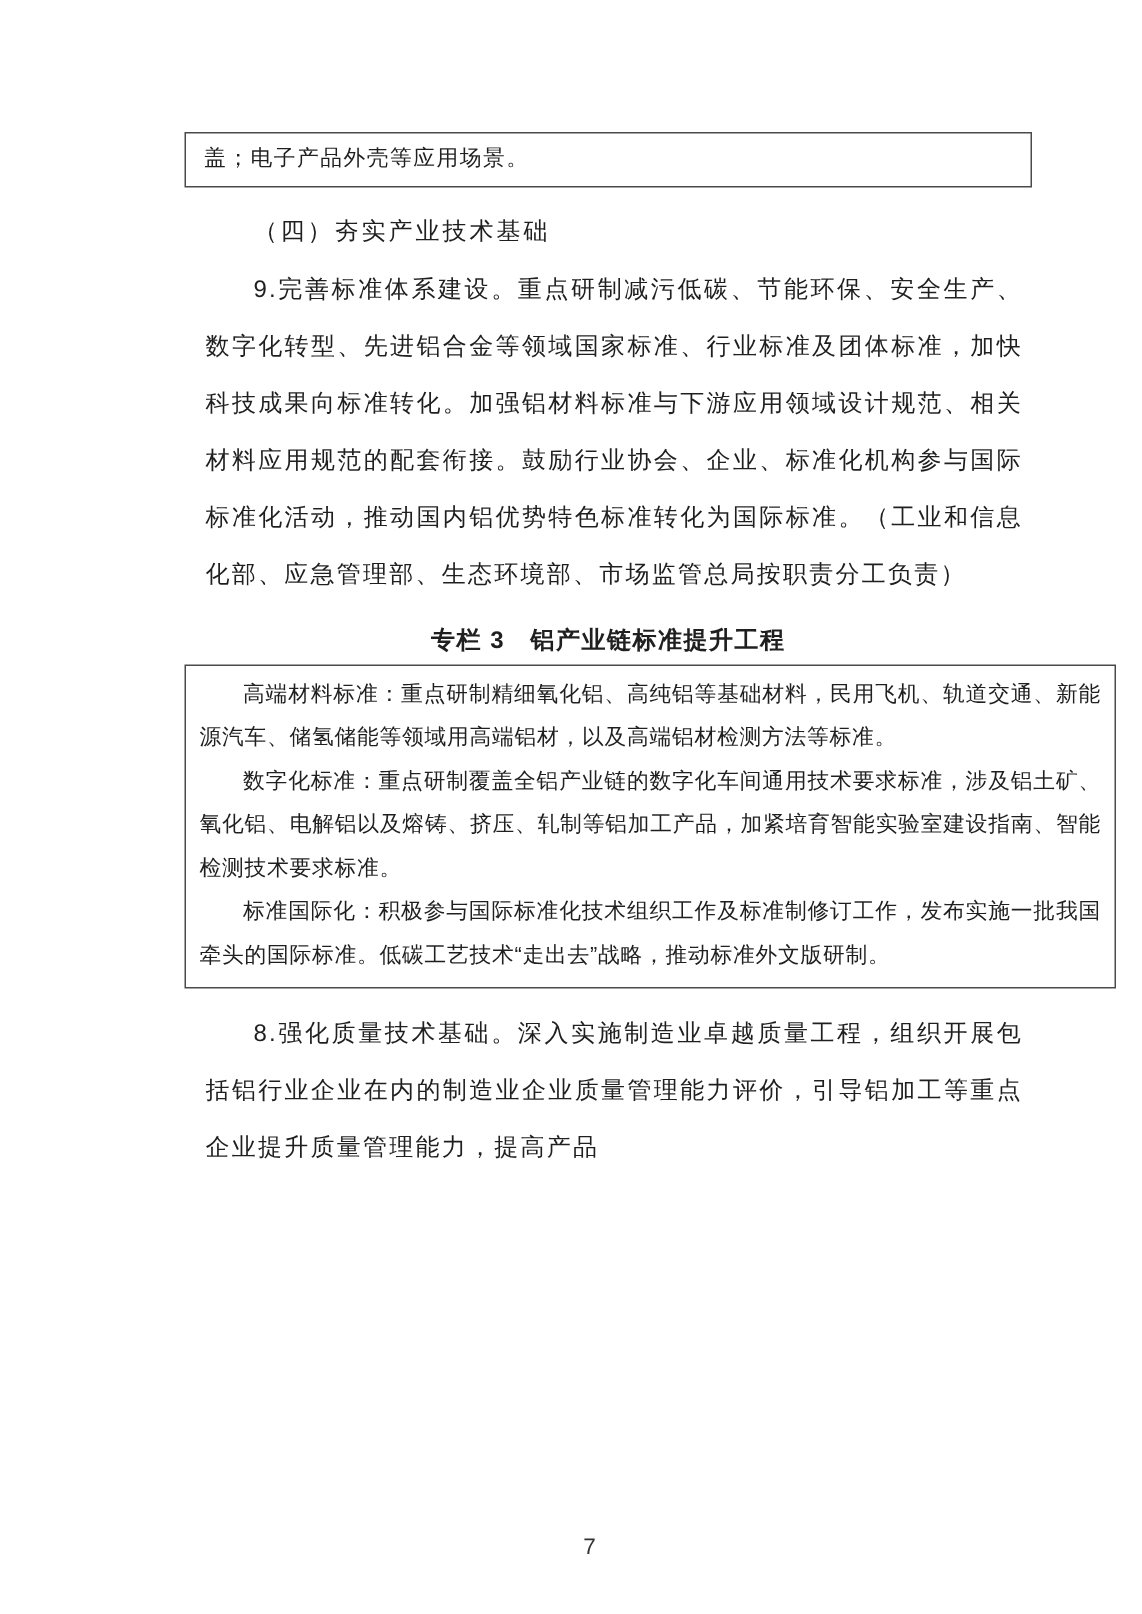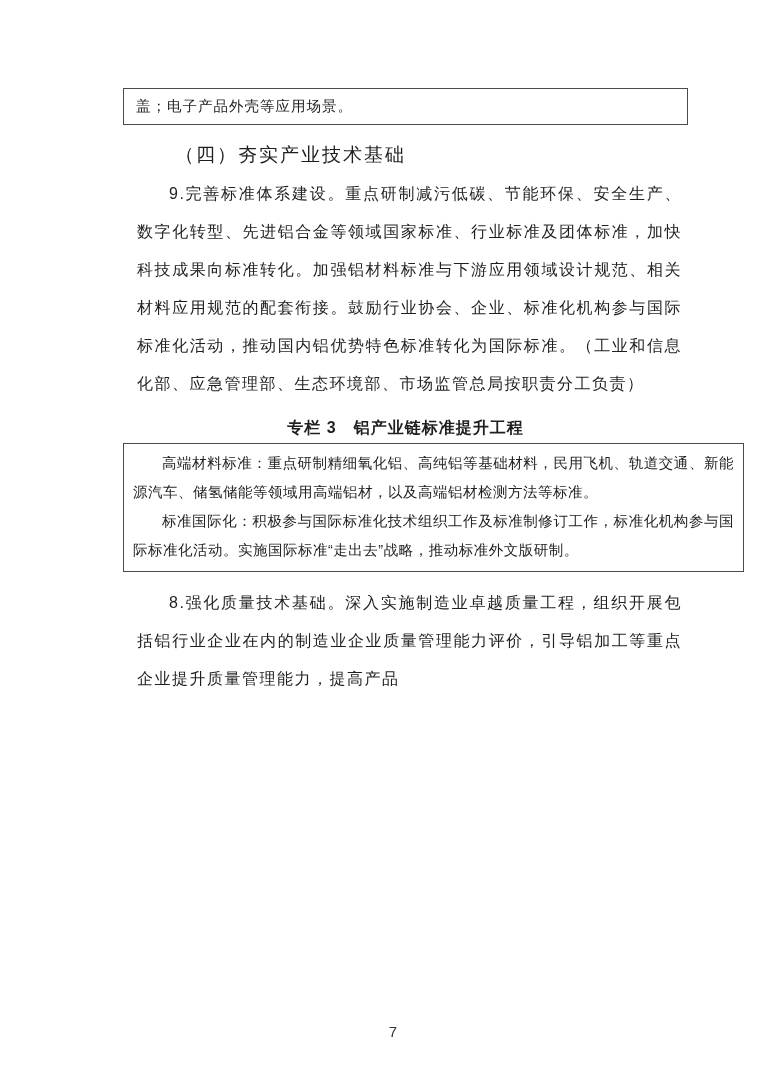--- a/index.html
+++ b/index.html
@@ -20,21 +20,21 @@
   .carryover-box {
     margin: 88px 98px 0 98px;
     border: 1px solid #4a4a4a;
     padding: 7px 12px 8px 12px;
     font-size: 14.5px;
     line-height: 20px;
     letter-spacing: 1px;
   }
   .section-heading {
     margin: 16px 106px 0 112px;
-    font-size: 19px;
+    font-size: 16px;
     font-weight: normal;
     line-height: 28px;
     text-indent: 2em;
     letter-spacing: 2px;
   }
   .body-para {
     margin: 6px 104px 0 112px;
     font-size: 16px;
     line-height: 38px;
     text-align: justify;
@@ -85,20 +85,21 @@
   </div>
 
   <h2 class="section-heading">（四）夯实产业技术基础</h2>
 
   <p class="body-para">9.完善标准体系建设。重点研制减污低碳、节能环保、安全生产、数字化转型、先进铝合金等领域国家标准、行业标准及团体标准，加快科技成果向标准转化。加强铝材料标准与下游应用领域设计规范、相关材料应用规范的配套衔接。鼓励行业协会、企业、标准化机构参与国际标准化活动，推动国内铝优势特色标准转化为国际标准。（工业和信息化部、应急管理部、生态环境部、市场监管总局按职责分工负责）</p>
 
   <div class="column-title">专栏 3　铝产业链标准提升工程</div>
 
   <div class="column-box">
     <p>高端材料标准：重点研制精细氧化铝、高纯铝等基础材料，民用飞机、轨道交通、新能源汽车、储氢储能等领域用高端铝材，以及高端铝材检测方法等标准。</p>
-    <p>标准国际化：积极参与国际标准化技术组织工作及标准制修订工作，标准化机构参与国际标准化活动。实施国际标准“走出去”战略，推动标准外文版研制。</p>
+    <p>数字化标准：重点研制覆盖全铝产业链的数字化车间通用技术要求标准，涉及铝土矿、氧化铝、电解铝以及熔铸、挤压、轧制等铝加工产品，加紧培育智能实验室建设指南、智能检测技术要求标准。</p>
+    <p>标准国际化：积极参与国际标准化技术组织工作及标准制修订工作，发布实施一批我国牵头的国际标准。低碳工艺技术“走出去”战略，推动标准外文版研制。</p>
   </div>
 
   <p class="body-para second">8.强化质量技术基础。深入实施制造业卓越质量工程，组织开展包括铝行业企业在内的制造业企业质量管理能力评价，引导铝加工等重点企业提升质量管理能力，提高产品</p>
 
   <div class="page-number">7</div>
 
 </div>
 
 </body></html>

